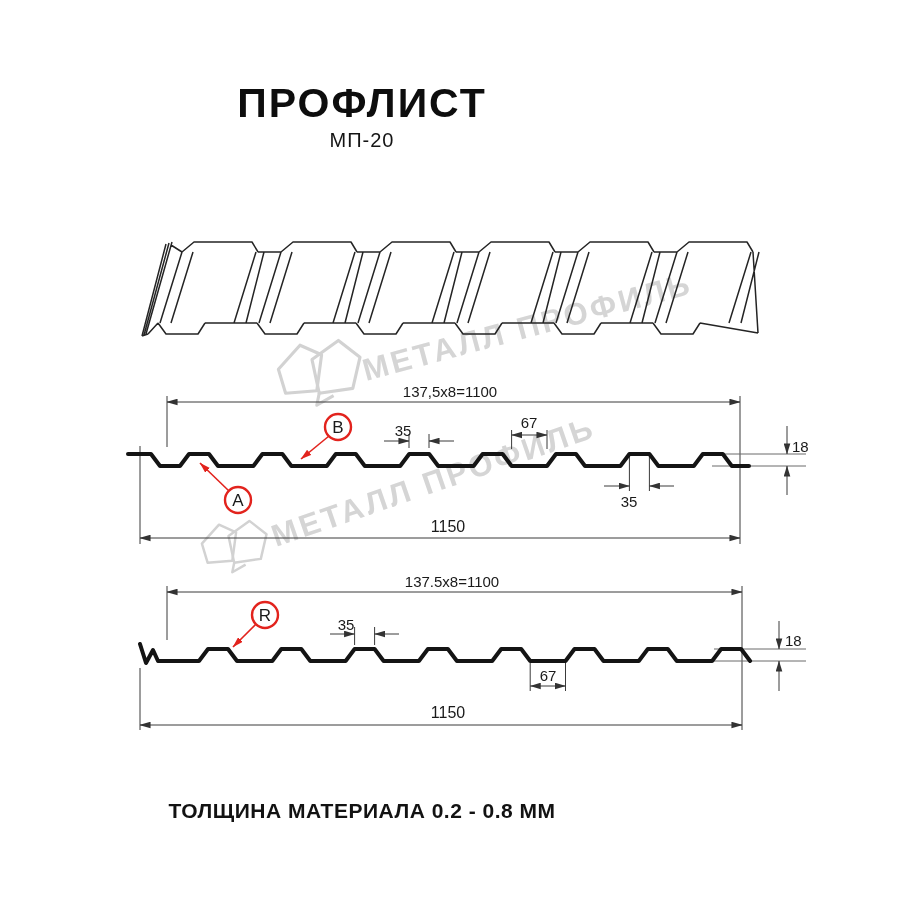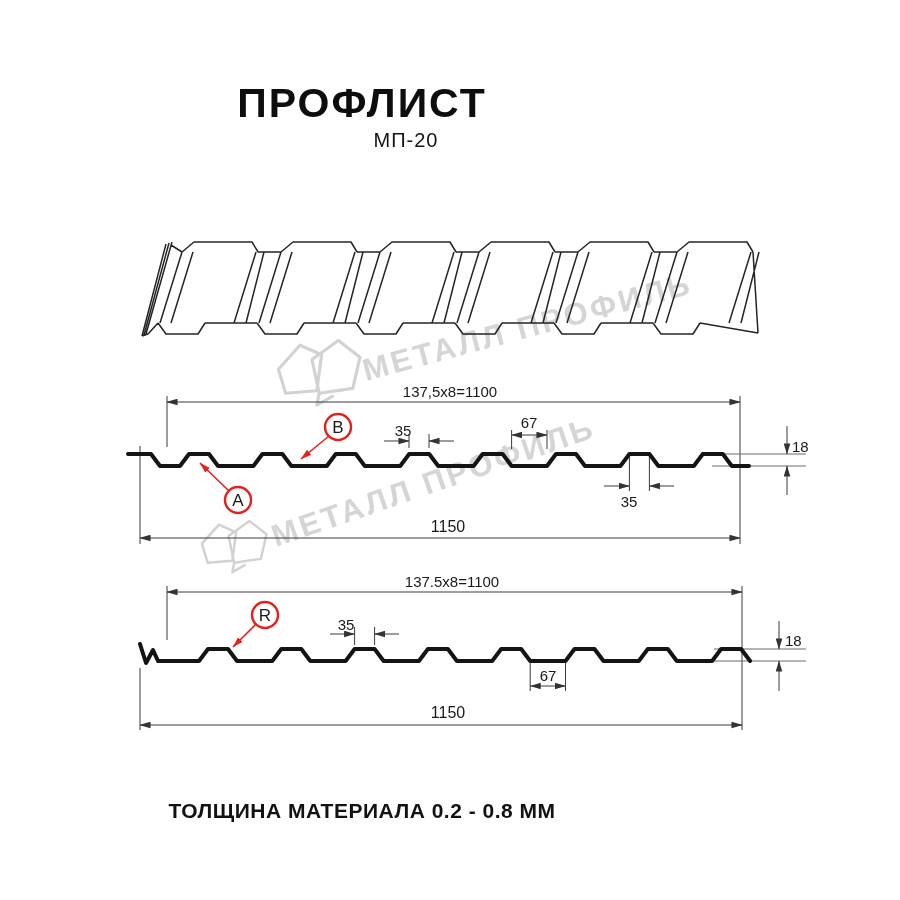--- a/index.html
+++ b/index.html
@@ -2,21 +2,21 @@
 <html><head>
 <meta charset="utf-8">
 <style>
   html,body{margin:0;padding:0;}
   body{
     width:900px;height:900px;background:#ffffff;position:relative;overflow:hidden;
     font-family:"Liberation Sans",sans-serif;color:#111;
   }
   .abs{position:absolute;left:0;width:724px;text-align:center;}
   #title{top:80px;font-size:41px;font-weight:700;letter-spacing:2px;color:#0d0d0d;}
-  #subtitle{top:129px;font-size:20px;font-weight:500;letter-spacing:1px;color:#141414;margin-left:44px;}
+  #subtitle{top:129px;font-size:20px;font-weight:500;letter-spacing:1px;color:#141414;}
   #footer{top:799px;font-size:21px;font-weight:600;letter-spacing:0.5px;color:#121212;}
   svg{position:absolute;top:0;left:0;}
   svg text{font-family:"Liberation Sans",sans-serif;fill:#1a1a1a;}
   .dimtxt{font-size:15px;}
   .dimtxt2{font-size:16px;}
   .dimline{stroke:#3a3a3a;stroke-width:1;fill:none;}
   .refline{stroke:#6a6a6a;stroke-width:1;fill:none;}
   .profline{stroke:#141414;stroke-width:4;fill:none;stroke-linejoin:round;stroke-linecap:round;}
   .sheet3d{stroke:#242424;stroke-width:1.5;fill:none;stroke-linejoin:round;}
   .wmshape{stroke:#d2d2d2;stroke-width:2.6;fill:none;stroke-linejoin:round;}

